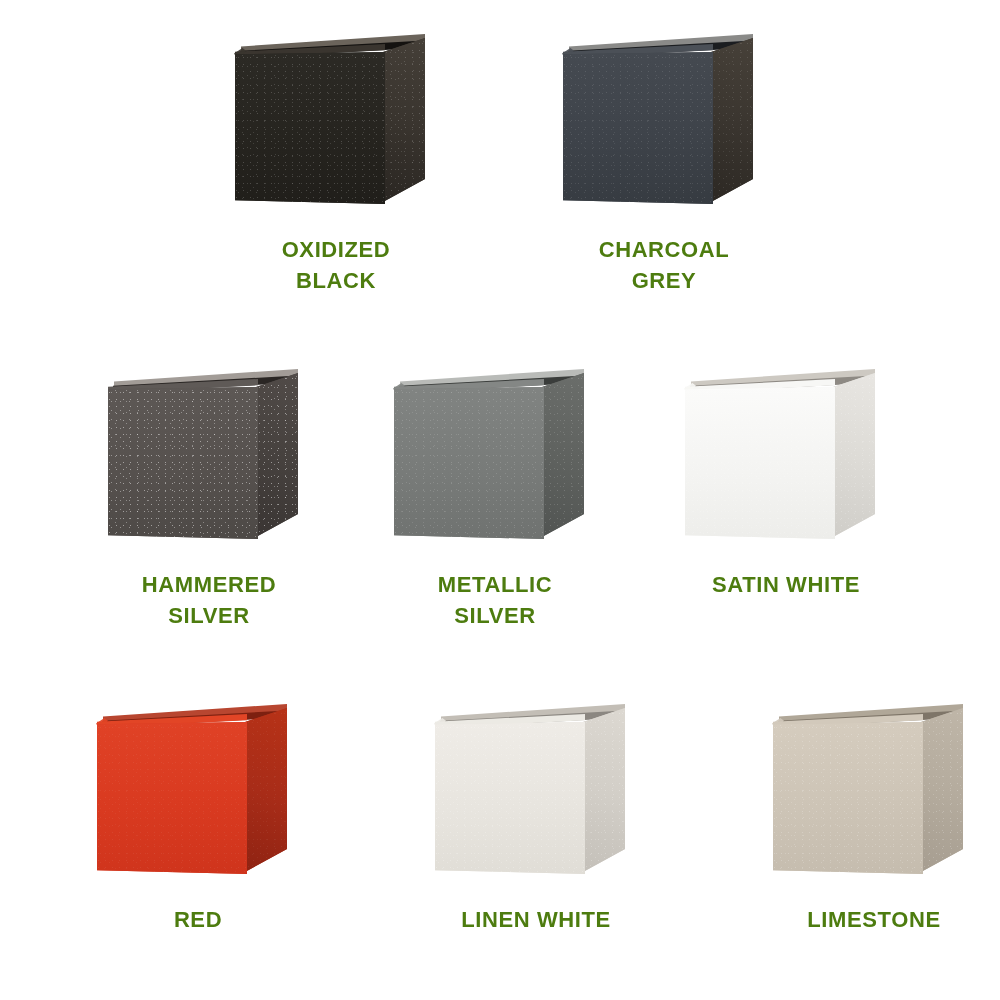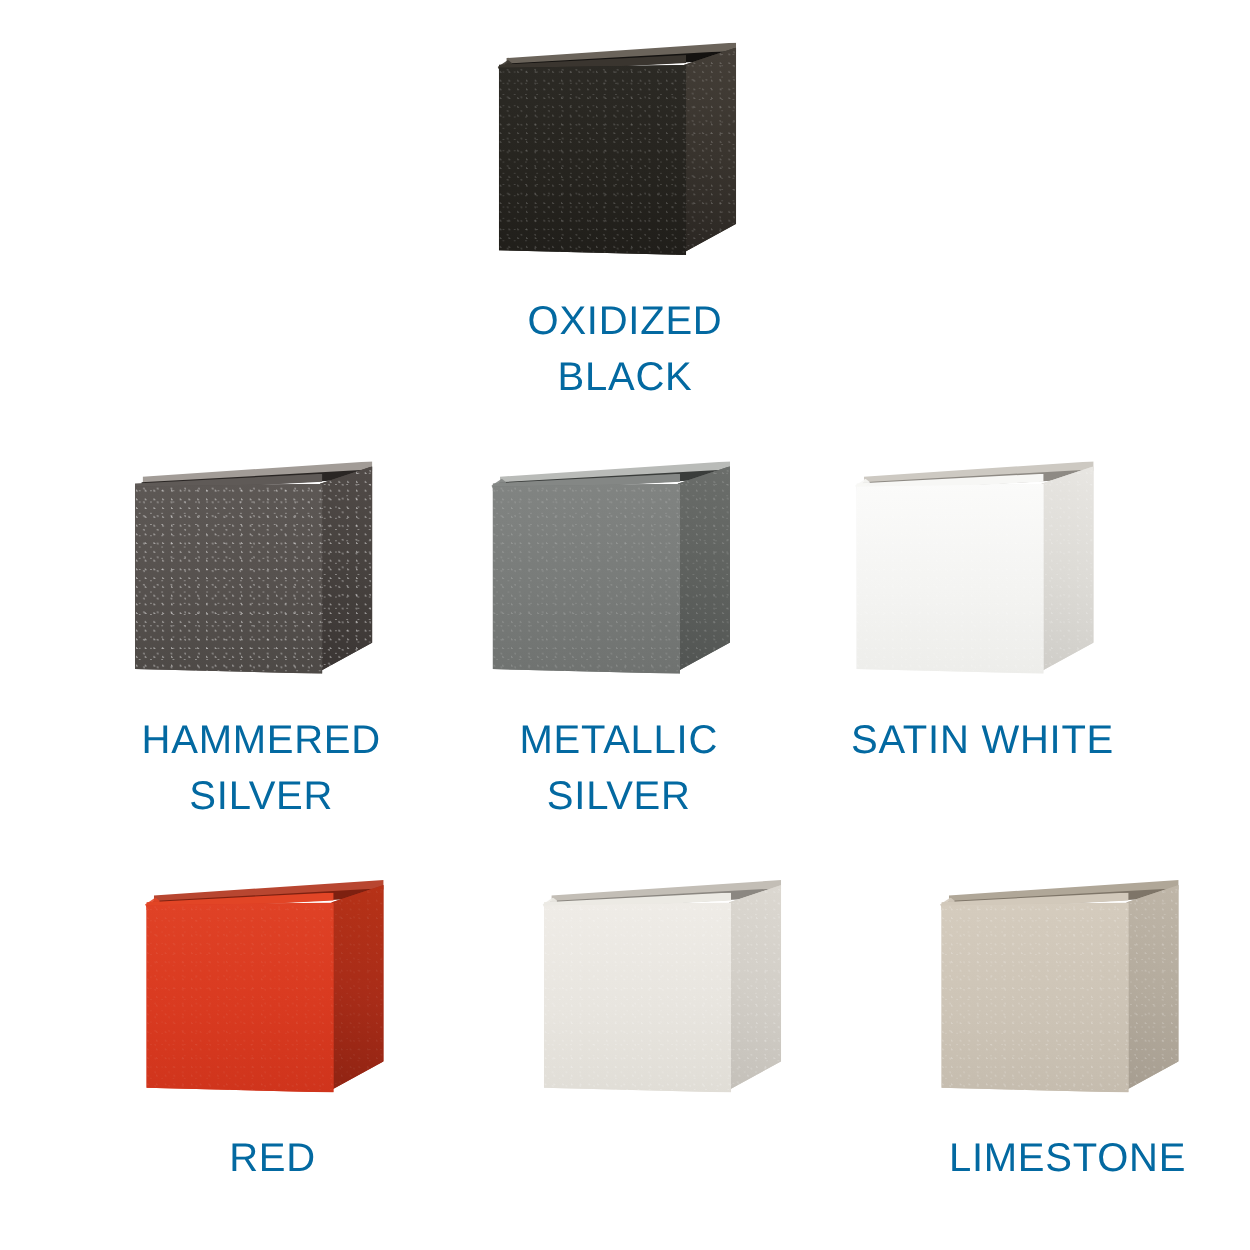--- a/index.html
+++ b/index.html
@@ -138,25 +138,25 @@
       radial-gradient(circle at 20% 80%, rgba(255,255,255,.55) 0.6px, transparent 0.7px),
       radial-gradient(circle at 65% 35%, rgba(255,255,255,.40) 0.6px, transparent 0.7px),
       radial-gradient(circle at 42% 62%, rgba(255,255,255,.45) 0.6px, transparent 0.7px);
     background-size: 7px 7px, 11px 11px, 9px 9px;
   }
 
   
   .caption {
     margin-top: 14px;
     text-align: center;
-    color: #0369a1;
-    font-size: 32px;
+    color: #4d7c0f;
+    font-size: 22px;
     line-height: 1.42;
     letter-spacing: .6px;
-    font-weight: 400;
+    font-weight: 700;
     white-space: pre-line;
     width: 240px;
   }
   .caption.wide { width: 250px; }
 </style>
 </head>
 <body style="background: rgb(255, 255, 255);">
 
 <div id="board">
 
@@ -172,20 +172,38 @@
               <div class="speckle"></div>
             </div>
             <div class="face-front">
               <div class="speckle"></div>
             </div>
           </div>
         </div>
         <div class="caption">OXIDIZED
 BLACK</div>
       </div>
+      <div class="swatch-cell">
+        <div class="planter" style="--front: #3e434a; --side: #3a352f; --rimfront: #4b5057; --rimback: #8a8a88; --interior: #1b1d20; --speckle: 0.22; --front-grad: linear-gradient(178deg, #454a51 0%, #3e434a 55%, #363b41 100%); --side-grad: linear-gradient(200deg, #474139 0%, #3a352f 52%, #2c2823 100%);">
+          <div class="planter-stage">
+            <div class="rim-back"></div>
+            <div class="interior"></div>
+            <div class="rim-front"></div>
+            <div class="rim-left"></div>
+            <div class="face-side">
+              <div class="speckle"></div>
+            </div>
+            <div class="face-front">
+              <div class="speckle"></div>
+            </div>
+          </div>
+        </div>
+        <div class="caption">CHARCOAL
+GREY</div>
+      </div>
     </div>
   <div class="swatch-row" id="row-2" style="gap: 46px;">
       <div class="swatch-cell">
         <div class="planter" style="--front: #56514e; --side: #46413e; --rimfront: #5f5a57; --rimback: #a29c97; --interior: #2a2624; --speckle: 0.85; --front-grad: linear-gradient(178deg, #5d5855 0%, #56514e 55%, #4d4946 100%); --side-grad: linear-gradient(200deg, #514b48 0%, #46413e 52%, #3a3533 100%);">
           <div class="planter-stage">
             <div class="rim-back"></div>
             <div class="interior"></div>
             <div class="rim-front"></div>
             <div class="face-side">
               <div class="speckle"></div>
@@ -260,20 +278,21 @@
             <div class="rim-front"></div>
             <div class="rim-left"></div>
             <div class="face-side">
               <div class="speckle"></div>
             </div>
             <div class="face-front">
               <div class="speckle"></div>
             </div>
           </div>
         </div>
+        <div class="caption wide">LINEN WHITE</div>
       </div>
       <div class="swatch-cell">
         <div class="planter" style="--front: #cdc4b6; --side: #b4ab9d; --rimfront: #d2c9bb; --rimback: #b0a798; --interior: #7e7568; --speckle: 0.4; --front-grad: linear-gradient(178deg, #d5ccbe 0%, #cdc4b6 55%, #c5bcae 100%); --side-grad: linear-gradient(200deg, #bfb6a8 0%, #b4ab9d 52%, #a69d90 100%);">
           <div class="planter-stage">
             <div class="rim-back"></div>
             <div class="interior"></div>
             <div class="rim-front"></div>
             <div class="rim-left"></div>
             <div class="face-side">
               <div class="speckle"></div>

